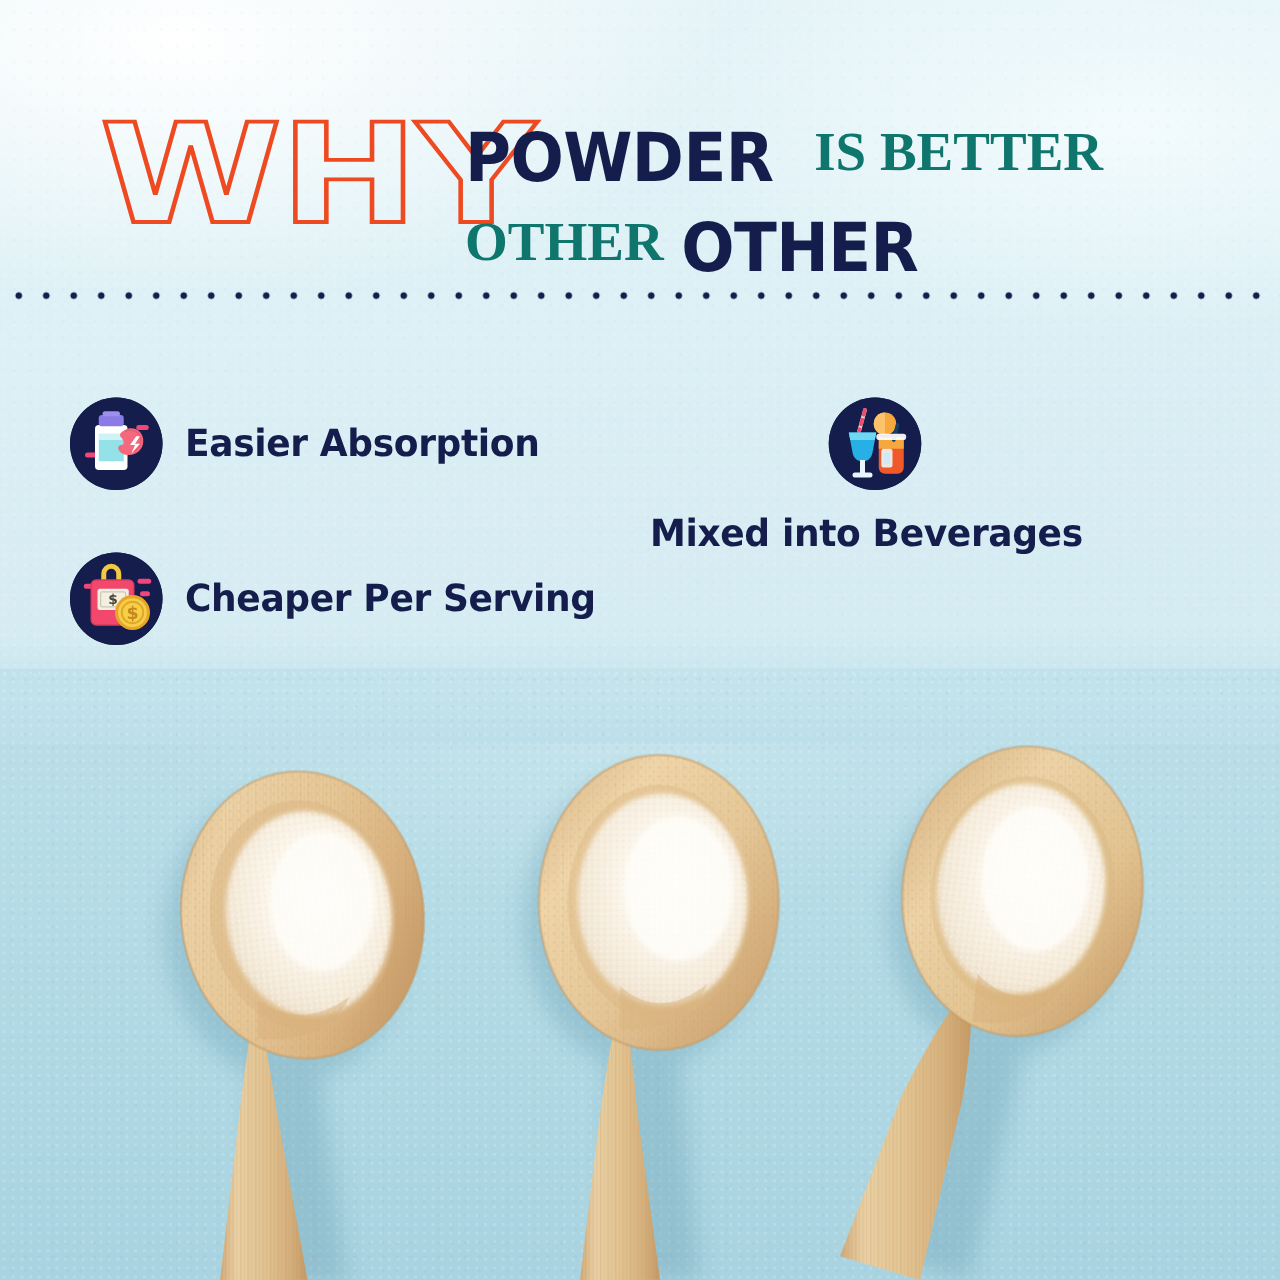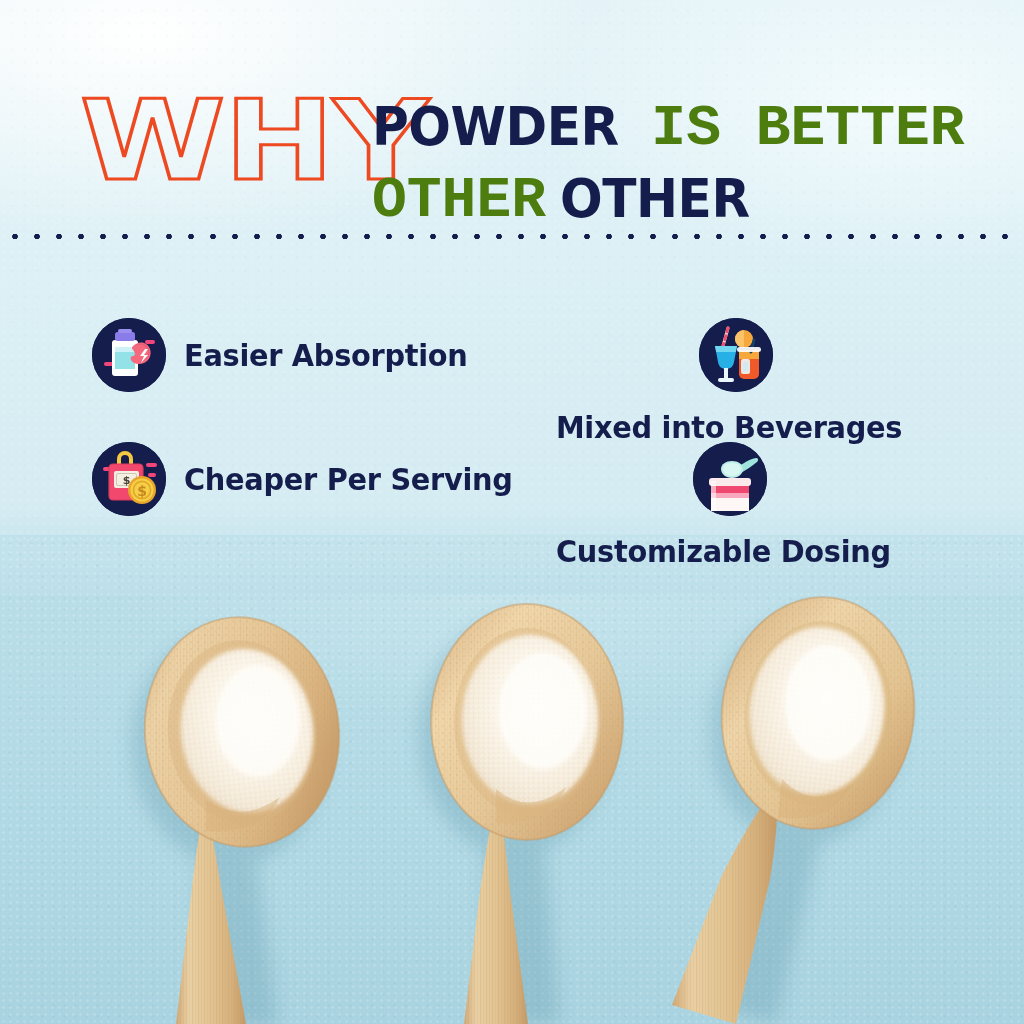--- a/index.html
+++ b/index.html
@@ -109,24 +109,24 @@
     font-family: "DejaVu Sans", sans-serif;
     font-weight: 700;
     font-size: 54px;
     color: #141d4c;
     display: inline-block;
     transform: scaleX(.93);
     transform-origin: left center;
     letter-spacing: -.5px;
   }
   .thin-orange {
-    font-family: Liberation Mono, monospace;
+    font-family: Liberation Serif, serif;
     font-weight: 700;
-    font-size: 58px;
-    color: #4d7c0f;
+    font-size: 44px;
+    color: #0f766e;
     display: inline-block;
     transform: scaleX(1.0);
     transform-origin: left center;
     letter-spacing: 0px;
   }
   .hl-row { display: flex; align-items: flex-start; gap: 14px; }
 
   
   .divider {
     position: absolute;
@@ -135,21 +135,21 @@
     background-image: radial-gradient(circle closest-side, #141d4c 0 48%, rgba(20,29,76,0) 52%);
     background-size: 22px 11px;
     background-repeat: repeat-x;
     background-position: 4px center;
   }
 
   
   .features {
     position: absolute;
     left: 0; top: 300px;
-    width: 900px; height: 240px; margin-left: 36px;
+    width: 900px; height: 240px;
   }
   .feature {
     position: absolute;
     display: flex;
     align-items: center;
     gap: 18px;
   }
   .feature.c0 { left: 56px; }
   .feature.c1 { left: 520px; flex-direction: column; }
   .feature.r0 { top: 18px; }
@@ -283,40 +283,20 @@
 
           <circle cx="50" cy="48" r="14" fill="#e8a52c"></circle>
           <circle cx="50" cy="48" r="11.5" fill="#f7cf47"></circle>
           <circle cx="50" cy="48" r="8.6" fill="none" stroke="#e0a82a" stroke-width="1.6"></circle>
           <text x="50" y="53.5" font-family="DejaVu Sans, sans-serif" font-size="14" font-weight="700" fill="#c4891f" text-anchor="middle">$</text>
         </svg>
       </div>
       <div class="feature-label">Cheaper Per Serving</div>
     </div>
 
-    <div class="feature c1 r1">
-      <div class="badge">
-        <svg viewBox="0 0 74 74" aria-hidden="true">
-          <circle cx="37" cy="37" r="37" fill="#141d4c"></circle>
-
-          <path d="M44 26c6-5 13-9 19-10 2 0 3 2 1 4-5 4-11 8-16 11z" fill="#9fe3dd"></path>
-
-          <path d="M28 27c0-5 5-8 11-8s11 3 11 8-5 9-11 9-11-4-11-9z" fill="#bdeee8"></path>
-          <path d="M30 27c0-4 4-6 9-6s9 2 9 6-4 7-9 7-9-3-9-7z" fill="#d9f6f2"></path>
-
-          <rect x="18" y="39" width="38" height="30" rx="4" fill="#fdf7f6"></rect>
-          <rect x="16" y="36" width="42" height="8" rx="3" fill="#fbe9ec"></rect>
-          <rect x="18" y="44" width="38" height="7" fill="#ef476f"></rect>
-          <rect x="18" y="51" width="38" height="5" fill="#f9a7bc"></rect>
-          <rect x="18" y="56" width="38" height="13" fill="#fdf7f6"></rect>
-          <rect x="18" y="39" width="5" height="30" fill="#ffffff" opacity=".55"></rect>
-        </svg>
-      </div>
-      <div class="feature-label">Customizable Dosing</div>
-    </div>
   </div>
 
   <div class="spoons">
     <svg viewBox="0 0 1024 489" aria-hidden="true">
       <defs>
 
         <linearGradient id="woodA" x1="0" y1="0" x2="1" y2="0.6">
           <stop offset="0%" stop-color="#d8b584"></stop>
           <stop offset="22%" stop-color="#ecd2a6"></stop>
           <stop offset="55%" stop-color="#e6c696"></stop>

